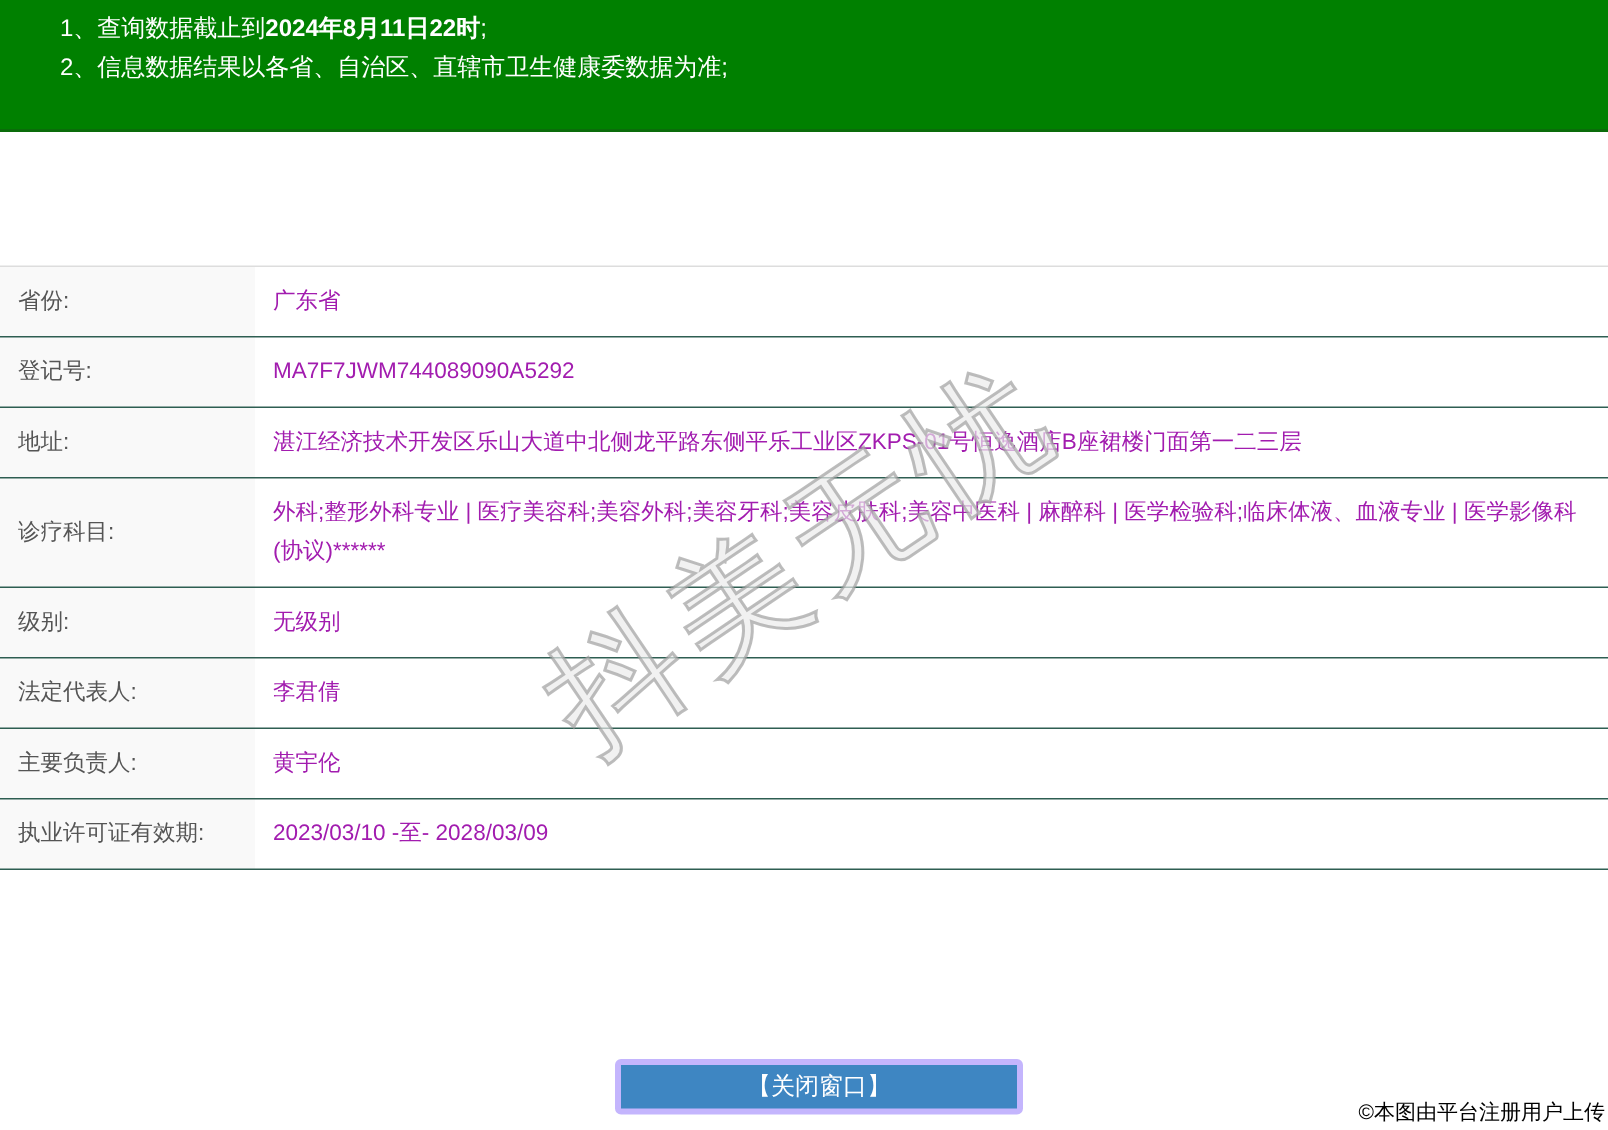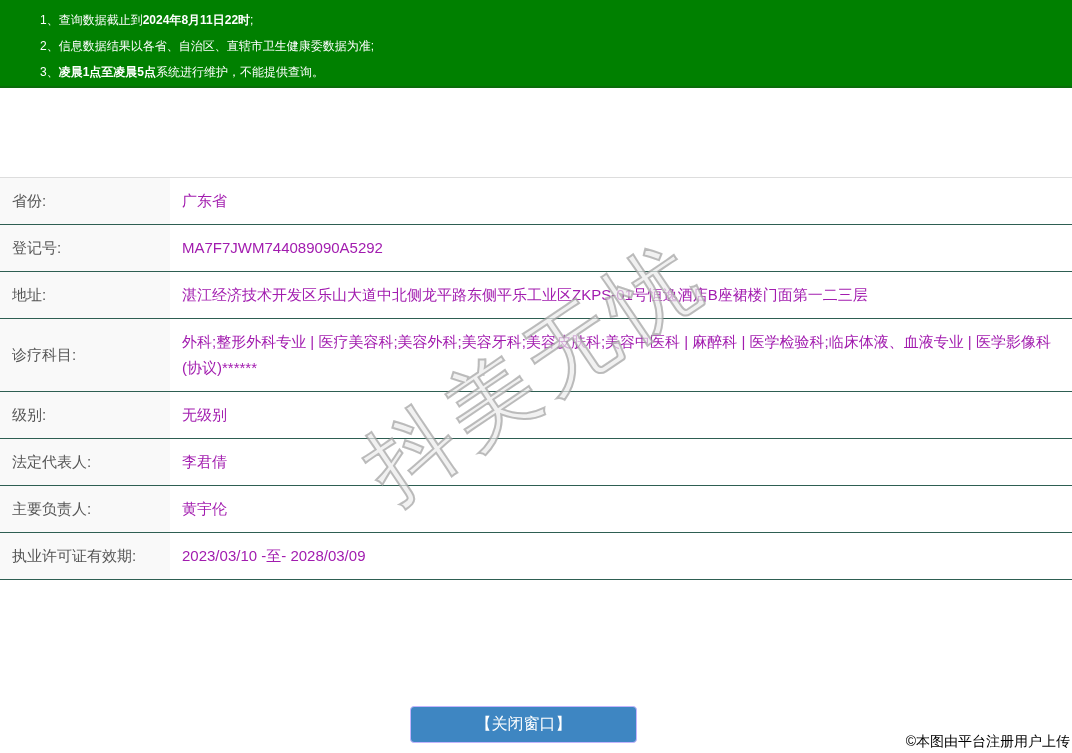--- a/index.html
+++ b/index.html
@@ -12,21 +12,21 @@
   }
   .page { position: relative; width: 1072px; height: 753px; }
 
   
   .notice {
     position: absolute; top: 0; left: 0; right: 0;
     height: 88px;
     background: #008000;
     border-bottom: 2px solid #0a6c0a;
     color: #ffffff;
-    font-size: 12px;
+    font-size: 16px;
     padding: 7px 10px 0 40px;
   }
   .notice-line { line-height: 26px; white-space: nowrap; }
   .notice-line .seg-bold { font-weight: 700; }
 
   
   .page-title {
     position: absolute; top: 112px; left: 0; width: 100%;
     text-align: center;
     font-size: 31px;
@@ -75,23 +75,23 @@
     -webkit-text-stroke: 2px rgba(155, 155, 155, 0.65);
     text-shadow: 0 0 1px rgba(150,150,150,0.3);
     z-index: 5;
     pointer-events: none;
   }
 
   
   .close-btn {
     position: absolute;
     left: 410px; top: 706px;
-    width: 227px; height: 37px;
+    width: 272px; height: 37px;
     background: #3e86c2;
-    border: 1px solid #c4b5fd;
+    border: 4px solid #c4b5fd;
     border-radius: 4px;
     color: #ffffff;
     font-size: 16px;
     font-family: inherit;
     cursor: pointer;
   }
 
   
   .copyright {
     position: absolute;
@@ -112,23 +112,20 @@
 <body>
 
 <div class="page">
 
   <div class="notice">
     <div class="notice-line">
       <span>1、</span><span>查询数据截止到</span><span class="seg-bold">2024年8月11日22时</span><span>;</span>
     </div>
     <div class="notice-line">
       <span>2、</span><span>信息数据结果以各省、自治区、直辖市卫生健康委数据为准;</span><span class="seg-bold"></span><span></span>
-    </div>
-    <div class="notice-line">
-      <span>3、</span><span></span><span class="seg-bold">凌晨1点至凌晨5点</span><span>系统进行维护，不能提供查询。</span>
     </div>
   </div>
 
 
   <table class="info-table">
     <tbody>
       <tr>
         <td class="lbl">省份:</td>
         <td class="val">广东省</td>
       </tr>

